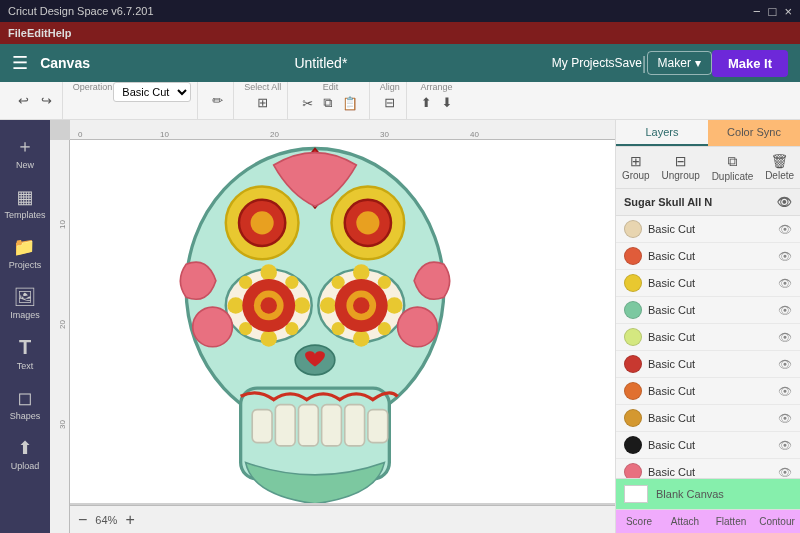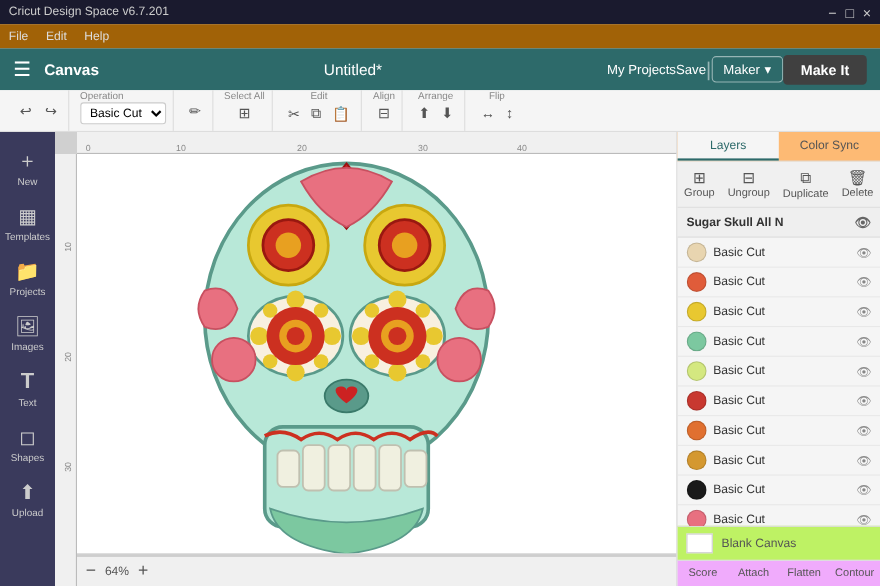--- a/index.html
+++ b/index.html
@@ -14,26 +14,26 @@
       align-items: center;
       justify-content: space-between;
       padding: 0 8px;
       font-size: 11px;
     }
     #titlebar-controls { display: flex; gap: 8px; }
     .title-btn { cursor: pointer; color: #ccc; font-size: 13px; }
 
     
     #menubar {
-      background: #a16207;
+      background: #7f1d1d;
       height: 22px;
       display: flex;
       align-items: center;
       padding: 0 8px;
-      gap: 16px;
+      font-weight: bold;
     }
     .menu-item { color: #ddd; font-size: 11px; cursor: pointer; }
 
     
     #toolbar {
       background: #f5f5f5;
       height: 38px;
       display: flex;
       align-items: center;
       padding: 0 8px;
@@ -79,21 +79,21 @@
     #my-projects { color: white; font-size: 12px; cursor: pointer; }
     #save-btn {
       background: none; border: none; color: white; font-size: 12px; cursor: pointer;
     }
     #maker-btn {
       background: none; border: 1px solid rgba(255,255,255,0.5); color: white;
       padding: 4px 10px; border-radius: 4px; font-size: 12px; cursor: pointer;
       display: flex; align-items: center; gap: 4px;
     }
     #make-it-btn {
-      background: #404040; color: white; border: none; padding: 6px 16px;
+      background: #6d28d9; color: white; border: none; padding: 6px 16px;
       border-radius: 4px; font-size: 13px; font-weight: bold; cursor: pointer;
     }
     .divider-vert { color: rgba(255,255,255,0.5); font-size: 18px; }
 
     
     #main {
       display: flex;
       height: calc(533px - 22px - 22px - 38px - 38px);
       
     }
@@ -198,21 +198,21 @@
     }
     .layer-color-circle {
       width: 18px; height: 18px; border-radius: 50%; flex-shrink: 0;
       border: 1px solid rgba(0,0,0,0.15);
     }
     .layer-name { flex: 1; font-size: 11px; color: #333; }
     .layer-eye { color: #888; font-size: 11px; cursor: pointer; }
     #blank-canvas-row {
       padding: 6px 8px; border-top: 1px solid #ddd;
       display: flex; align-items: center; gap: 8px; font-size: 11px; color: #555;
-      background: #bef264; cursor: pointer;
+      background: #86efac; cursor: pointer;
     }
     .blank-canvas-swatch {
       width: 24px; height: 18px; border: 1px solid #ccc; background: white;
     }
     #panel-bottom {
       display: flex; border-top: 1px solid #ddd; background: #f0abfc;
     }
     .panel-bottom-btn {
       flex: 1; text-align: center; padding: 6px 2px; font-size: 10px;
       cursor: pointer; color: #555; border: none; background: none;
@@ -262,21 +262,21 @@
     </button>
     <button id="make-it-btn">Make It</button>
   </div>
 </div>
 
 <div id="toolbar">
   <div class="toolbar-section">
     <button class="toolbar-icon-btn" title="Undo">↩</button>
     <button class="toolbar-icon-btn" title="Redo">↪</button>
   </div>
-  <div class="toolbar-section" style="flex-direction:column;align-items:flex-start;gap:1px;">
+  <div class="toolbar-section" style="flex-direction:row;align-items:flex-start;gap:1px;">
     <span style="font-size:9px;color:#888;">Operation</span>
     <select class="operation-select">
       <option>Basic Cut</option>
     </select>
   </div>
   <div class="toolbar-section">
     <button class="toolbar-icon-btn">✏</button>
   </div>
   <div class="toolbar-section" style="flex-direction:column;align-items:center;gap:1px;">
     <span style="font-size:9px;color:#888;">Select All</span>
@@ -292,27 +292,20 @@
   </div>
   <div class="toolbar-section" style="flex-direction:column;align-items:center;gap:1px;">
     <span style="font-size:9px;color:#888;">Align</span>
     <button class="toolbar-icon-btn">⊟</button>
   </div>
   <div class="toolbar-section" style="flex-direction:column;align-items:center;gap:1px;">
     <span style="font-size:9px;color:#888;">Arrange</span>
     <div style="display:flex;gap:2px;">
       <button class="toolbar-icon-btn">⬆</button>
       <button class="toolbar-icon-btn">⬇</button>
-    </div>
-  </div>
-  <div class="toolbar-section" style="flex-direction:column;align-items:center;gap:1px;">
-    <span style="font-size:9px;color:#888;">Flip</span>
-    <div style="display:flex;gap:2px;">
-      <button class="toolbar-icon-btn">↔</button>
-      <button class="toolbar-icon-btn">↕</button>
     </div>
   </div>
 </div>
 
 <div id="main">
 
   <div id="left-sidebar">
     <div class="sidebar-item">
       <span class="sidebar-icon">＋</span>
       <span>New</span>

